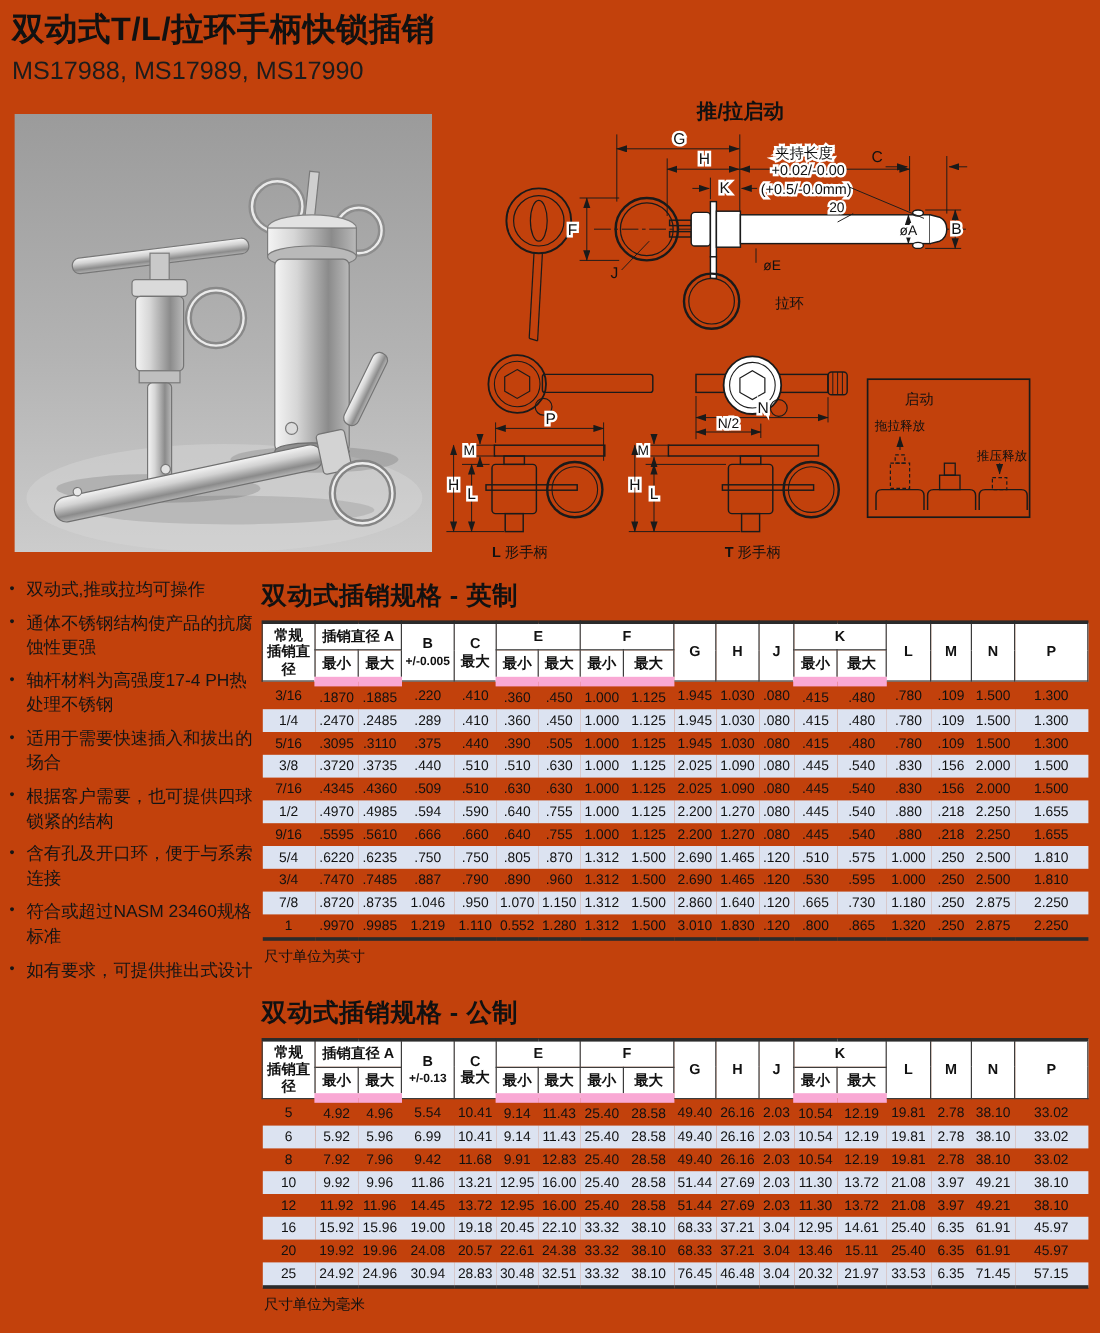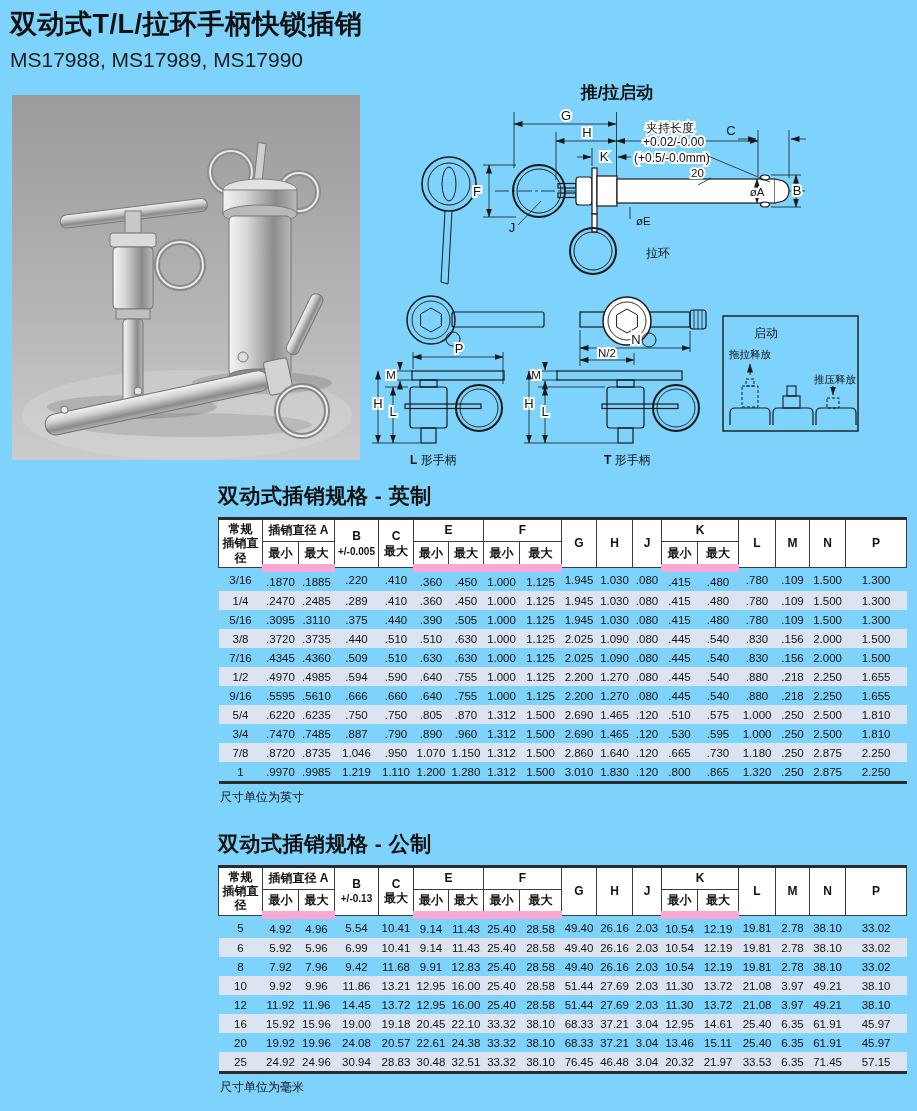--- a/index.html
+++ b/index.html
@@ -1,17 +1,17 @@
 <!DOCTYPE html>
 <html><head>
 <meta charset="utf-8">
 <style>
   * { margin:0; padding:0; box-sizing:border-box; }
   body { background:#fff; font-family:"Liberation Sans","DejaVu Sans",sans-serif; color:#111; }
-  .page { position:relative; width:917px; height:1111px; background:#7dd3fc; overflow:hidden; }
+  .page { position:relative; width:917px; height:1111px; background:#c2410c; overflow:hidden; }
 
   .page-title { position:absolute; left:10px; top:6px; font-size:27px; font-weight:bold; letter-spacing:.5px; }
   .page-subtitle { position:absolute; left:10px; top:48px; font-size:21px; color:#1c1c1c; }
 
   .photo { position:absolute; left:12px; top:95px; width:348px; height:365px; }
 
   .diagram { position:absolute; left:360px; top:75px; width:557px; height:400px;text-align:center; }
   .diagram svg text { fill:#111; }
   .dtitle { font-size:17px; font-weight:bold; }
   .lbl { font-size:13px; }
@@ -305,20 +305,30 @@
           <rect x="783" y="396" width="17" height="12" stroke-width="1.1"></rect>
           <text x="814" y="383" class="cjk-sm" stroke="none">推压释放</text>
           <line x1="833" y1="386" x2="833" y2="395" stroke-width=".9" marker-end="url(#ar)"></line>
           <rect x="827" y="398" width="12" height="10" stroke-dasharray="3 2" stroke-width="1"></rect>
         </g>
 
       </g>
     </svg>
   </div>
 
+  <ul class="features">
+      <li>双动式,推或拉均可操作</li>
+      <li>通体不锈钢结构使产品的抗腐蚀性更强</li>
+      <li>轴杆材料为高强度17-4 PH热处理不锈钢</li>
+      <li>适用于需要快速插入和拔出的场合</li>
+      <li>根据客户需要，也可提供四球锁紧的结构</li>
+      <li>含有孔及开口环，便于与系索连接</li>
+      <li>符合或超过NASM 23460规格标准</li>
+      <li>如有要求，可提供推出式设计</li>
+    </ul>
 
   <div class="tables">
 
     <h2 class="tbl-title">双动式插销规格 - 英制</h2>
     <table class="spec">
       <colgroup>
         <col style="width:44px">
           <col style="width:36px">
           <col style="width:36px">
           <col style="width:44px">
@@ -565,21 +575,21 @@
             <td>.250</td>
             <td>2.875</td>
             <td>2.250</td>
           </tr>
           <tr>
             <td>1</td>
             <td>.9970</td>
             <td>.9985</td>
             <td>1.219</td>
             <td>1.110</td>
-            <td>1.200</td>
+            <td>0.552</td>
             <td>1.280</td>
             <td>1.312</td>
             <td>1.500</td>
             <td>3.010</td>
             <td>1.830</td>
             <td>.120</td>
             <td>.800</td>
             <td>.865</td>
             <td>1.320</td>
             <td>.250</td>

